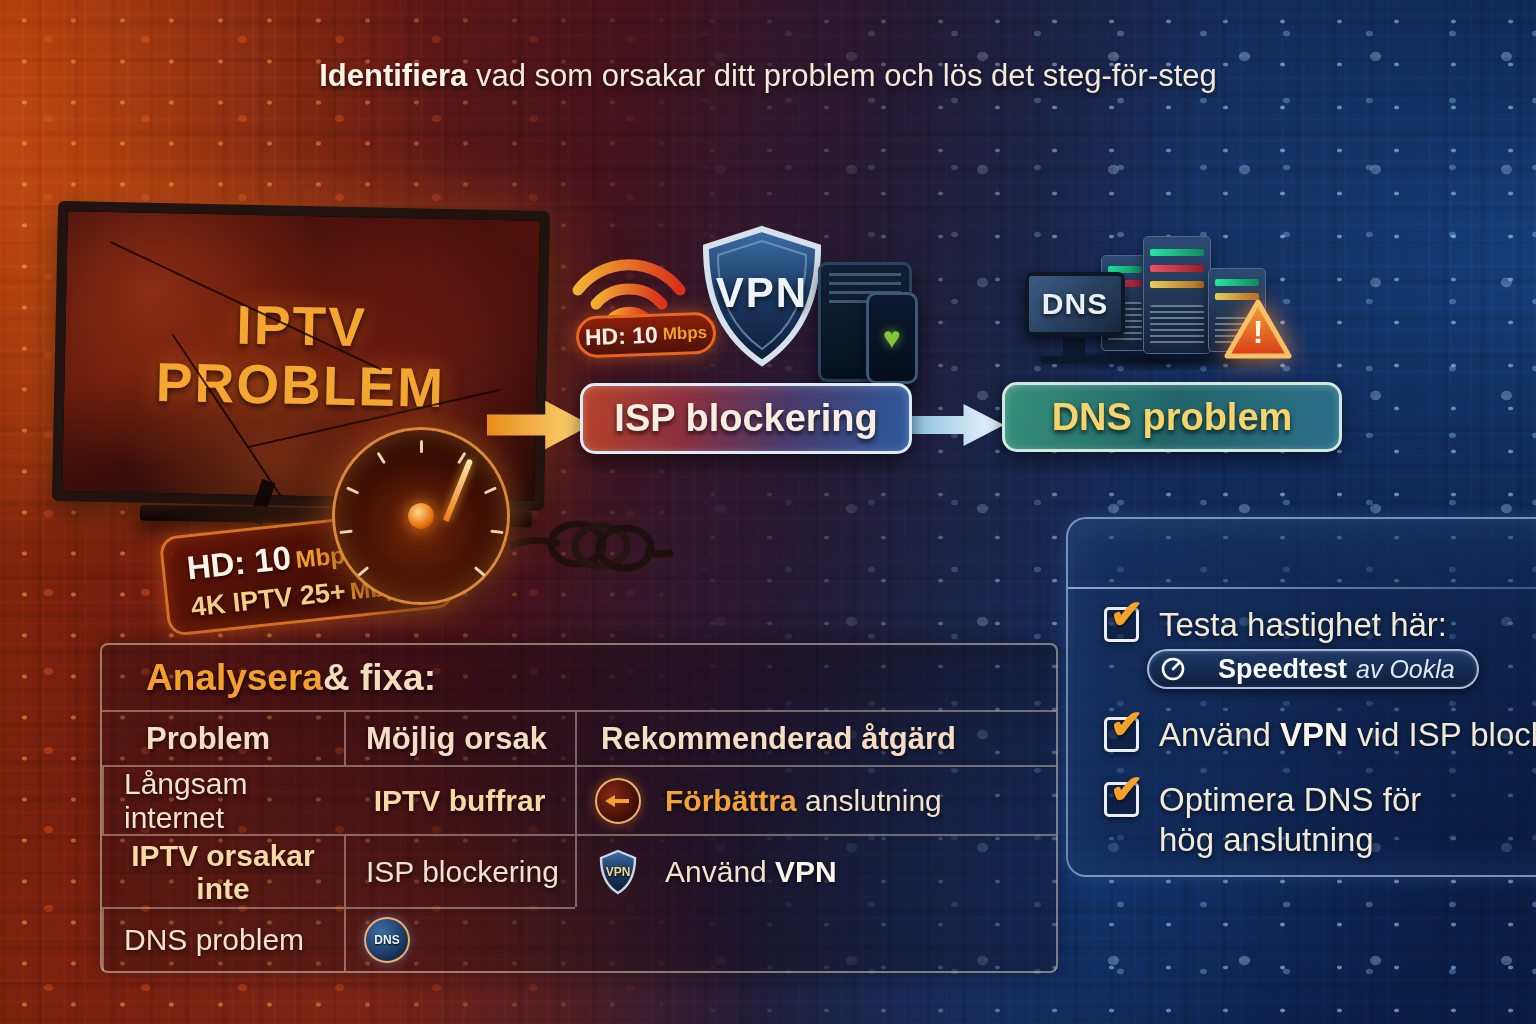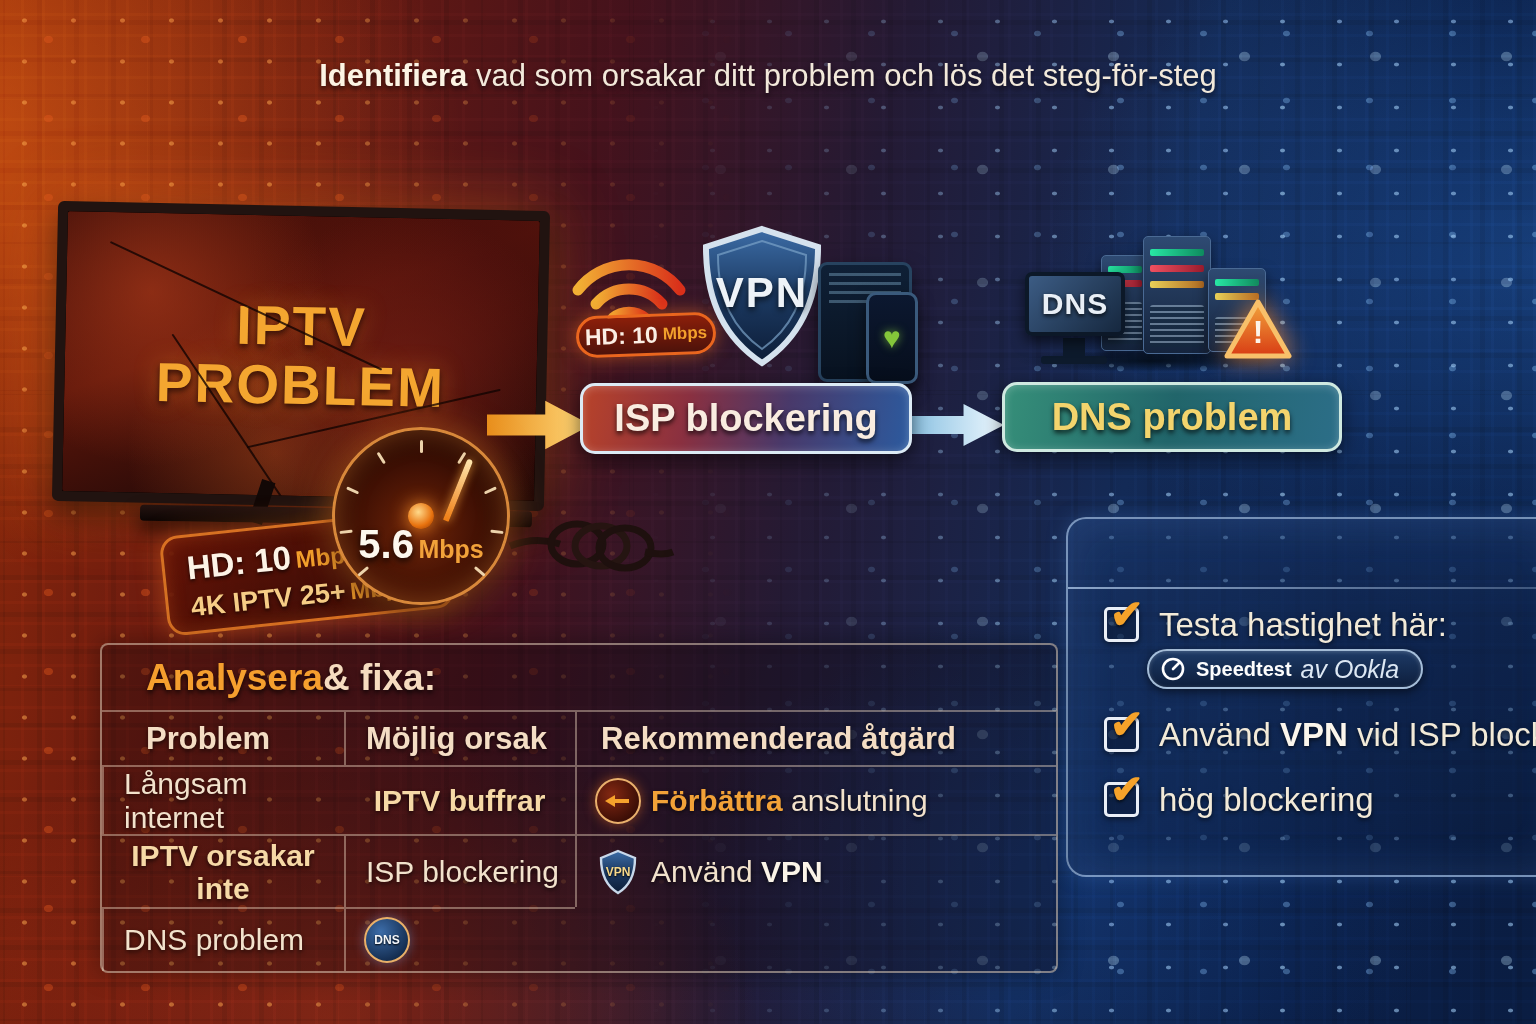--- a/index.html
+++ b/index.html
@@ -188,39 +188,39 @@
   .checkbox .mark{ position:absolute; left:3px; top:-16px; font-size:40px; font-weight:700; color:#f5a22a;
     text-shadow:0 2px 3px #0009; line-height:1; }
   .check-row .txt{ font-size:33px; color:#f2ead8; text-shadow:0 2px 4px #000a; line-height:1.22; }
   .check-row .txt b{ font-weight:800; color:#fbf6ec; }
   .row1{ top:86px; } .row2{ top:196px; } .row3{ top:261px; }
   .speedtest{ position:absolute; left:79px; top:130px; height:40px; padding:0 22px 0 10px;
     display:flex; align-items:center; gap:9px; border-radius:22px; cursor:pointer;
     border:2px solid rgba(190,215,240,.85);
     background:linear-gradient(180deg,#1d3a66,#0d1e3c);
     box-shadow:0 3px 10px rgba(0,0,0,.5), inset 0 1px 4px rgba(255,255,255,.2); white-space:nowrap; }
-  .speedtest .brand{ font-size:20px; font-weight:800; color:#fdfdfd; }
+  .speedtest .brand{ font-size:27px; font-weight:800; color:#fdfdfd;margin-left:22px; }
   .speedtest .by{ font-size:25px; font-style:italic; color:#dde8f4; }
 
   
   .fix-table{ position:absolute; left:100px; top:643px; width:958px; height:330px; z-index:5;
     display:grid; grid-template-columns:242px 231px 1fr; grid-template-rows:65px 55px 69px 73px 1fr;
     background:rgba(16,8,14,.3); border:2px solid rgba(240,220,195,.5); border-radius:8px;
     box-shadow:0 0 24px rgba(0,0,0,.35); }
   .t-title{ grid-column:1/4; display:flex; align-items:center; padding-left:44px;
     font-size:37px; font-weight:800; text-shadow:0 3px 5px #000b; color:#f6dcbf; }
   .t-title .accent{ color:#f59f2e; }
   .tcell{ border-top:2px solid rgba(240,220,195,.42); display:flex; align-items:center; }
   .tcell.bl{ border-left:2px solid rgba(240,220,195,.42); }
   .t-head{ font-size:31px; font-weight:800; color:#f4ddc4; text-shadow:0 2px 4px #000a; }
   .t-head.h1{ padding-left:44px; } .t-head.h2{ padding-left:20px; } .t-head.h3{ padding-left:24px; }
   .c-problem{ justify-content:center; text-align:center; font-size:30px; font-weight:800; color:#f6d9a6;
     text-shadow:0 2px 4px #000a; line-height:1.1; padding:0 14px; }
   .c-cause{ padding-left:20px; font-size:30px; color:#f2e2cc; text-shadow:0 2px 4px #000a; }
-  .c-action{ padding-left:18px; gap:10px; font-size:30px; color:#f2e2cc; text-shadow:0 2px 4px #000a; white-space:nowrap;text-align:right; }
+  .c-action{ padding-left:18px; gap:24px; font-size:30px; color:#f2e2cc; text-shadow:0 2px 4px #000a; white-space:nowrap;text-align:right; }
   .c-action .gold{ font-weight:800; color:#f2a238; }
   .c-action .strong{ font-weight:800; color:#fbf4e8; }
   .act-icon{ width:46px; height:46px; border-radius:50%; flex:0 0 auto; position:relative;
     display:flex; align-items:center; justify-content:center; }
   .act-icon.gauge-i{ background:radial-gradient(circle at 35% 35%, #832812, #3c0e06 72%);
     border:2px solid #eab06c; box-shadow:0 0 12px rgba(235,110,30,.5); }
   .act-icon.dns-i{ background:radial-gradient(circle at 35% 30%, #3c6ca8, #122a4c 78%);
     border:2px solid #e8b06a; box-shadow:0 0 12px rgba(120,170,240,.4); }
   .act-icon.vpn-i{ border:none; }
   .act-icon .mini{ position:absolute; font-size:12px; font-weight:800; color:#f6d88a; text-shadow:0 1px 2px #000; }
@@ -271,24 +271,20 @@
     <div class="tick" style="transform:rotate(-97deg) translateY(-76px)"></div>
     <div class="tick" style="transform:rotate(-65deg) translateY(-76px)"></div>
     <div class="tick" style="transform:rotate(-32deg) translateY(-76px)"></div>
     <div class="tick" style="transform:rotate(0deg) translateY(-76px)"></div>
     <div class="tick" style="transform:rotate(32deg) translateY(-76px)"></div>
     <div class="tick" style="transform:rotate(65deg) translateY(-76px)"></div>
     <div class="tick" style="transform:rotate(97deg) translateY(-76px)"></div>
     <div class="tick" style="transform:rotate(130deg) translateY(-76px)"></div>
     <div class="needle"></div>
     <div class="hub"></div>
-    <div class="reading">
-      <span class="val">5.6</span>
-      <span class="vunit">Mbps</span>
-    </div>
   </div>
 
   <svg class="wifi" width="118" height="98" viewBox="0 0 118 98">
     <defs>
       <linearGradient id="wg" x1="0" y1="0" x2="1" y2="0">
         <stop offset="0" stop-color="#f2b034"></stop>
           <stop offset="1" stop-color="#d9301a"></stop>
       </linearGradient>
     </defs>
     <path d="M8 52 A 64 64 0 0 1 110 52" stroke="url(#wg)" stroke-width="11" fill="none" stroke-linecap="round"></path>
@@ -394,21 +390,22 @@
         <span class="mark">✔</span>
       </div>
       <div class="txt"><span>Använd </span><b>VPN</b><span> vid ISP block</span></div>
     </div>
 
     <div class="check-row row3">
       <div class="checkbox">
         <span class="mark">✔</span>
       </div>
       <div class="txt">
-        <div>hög blockering</div>
+        <div>Optimera DNS för</div>
+        <div>hög anslutning</div>
       </div>
     </div>
   </div>
 
   <div class="fix-table">
     <div class="t-title">
       <span class="accent">Analysera</span>
         <span> &amp; fixa:</span>
     </div>
 

